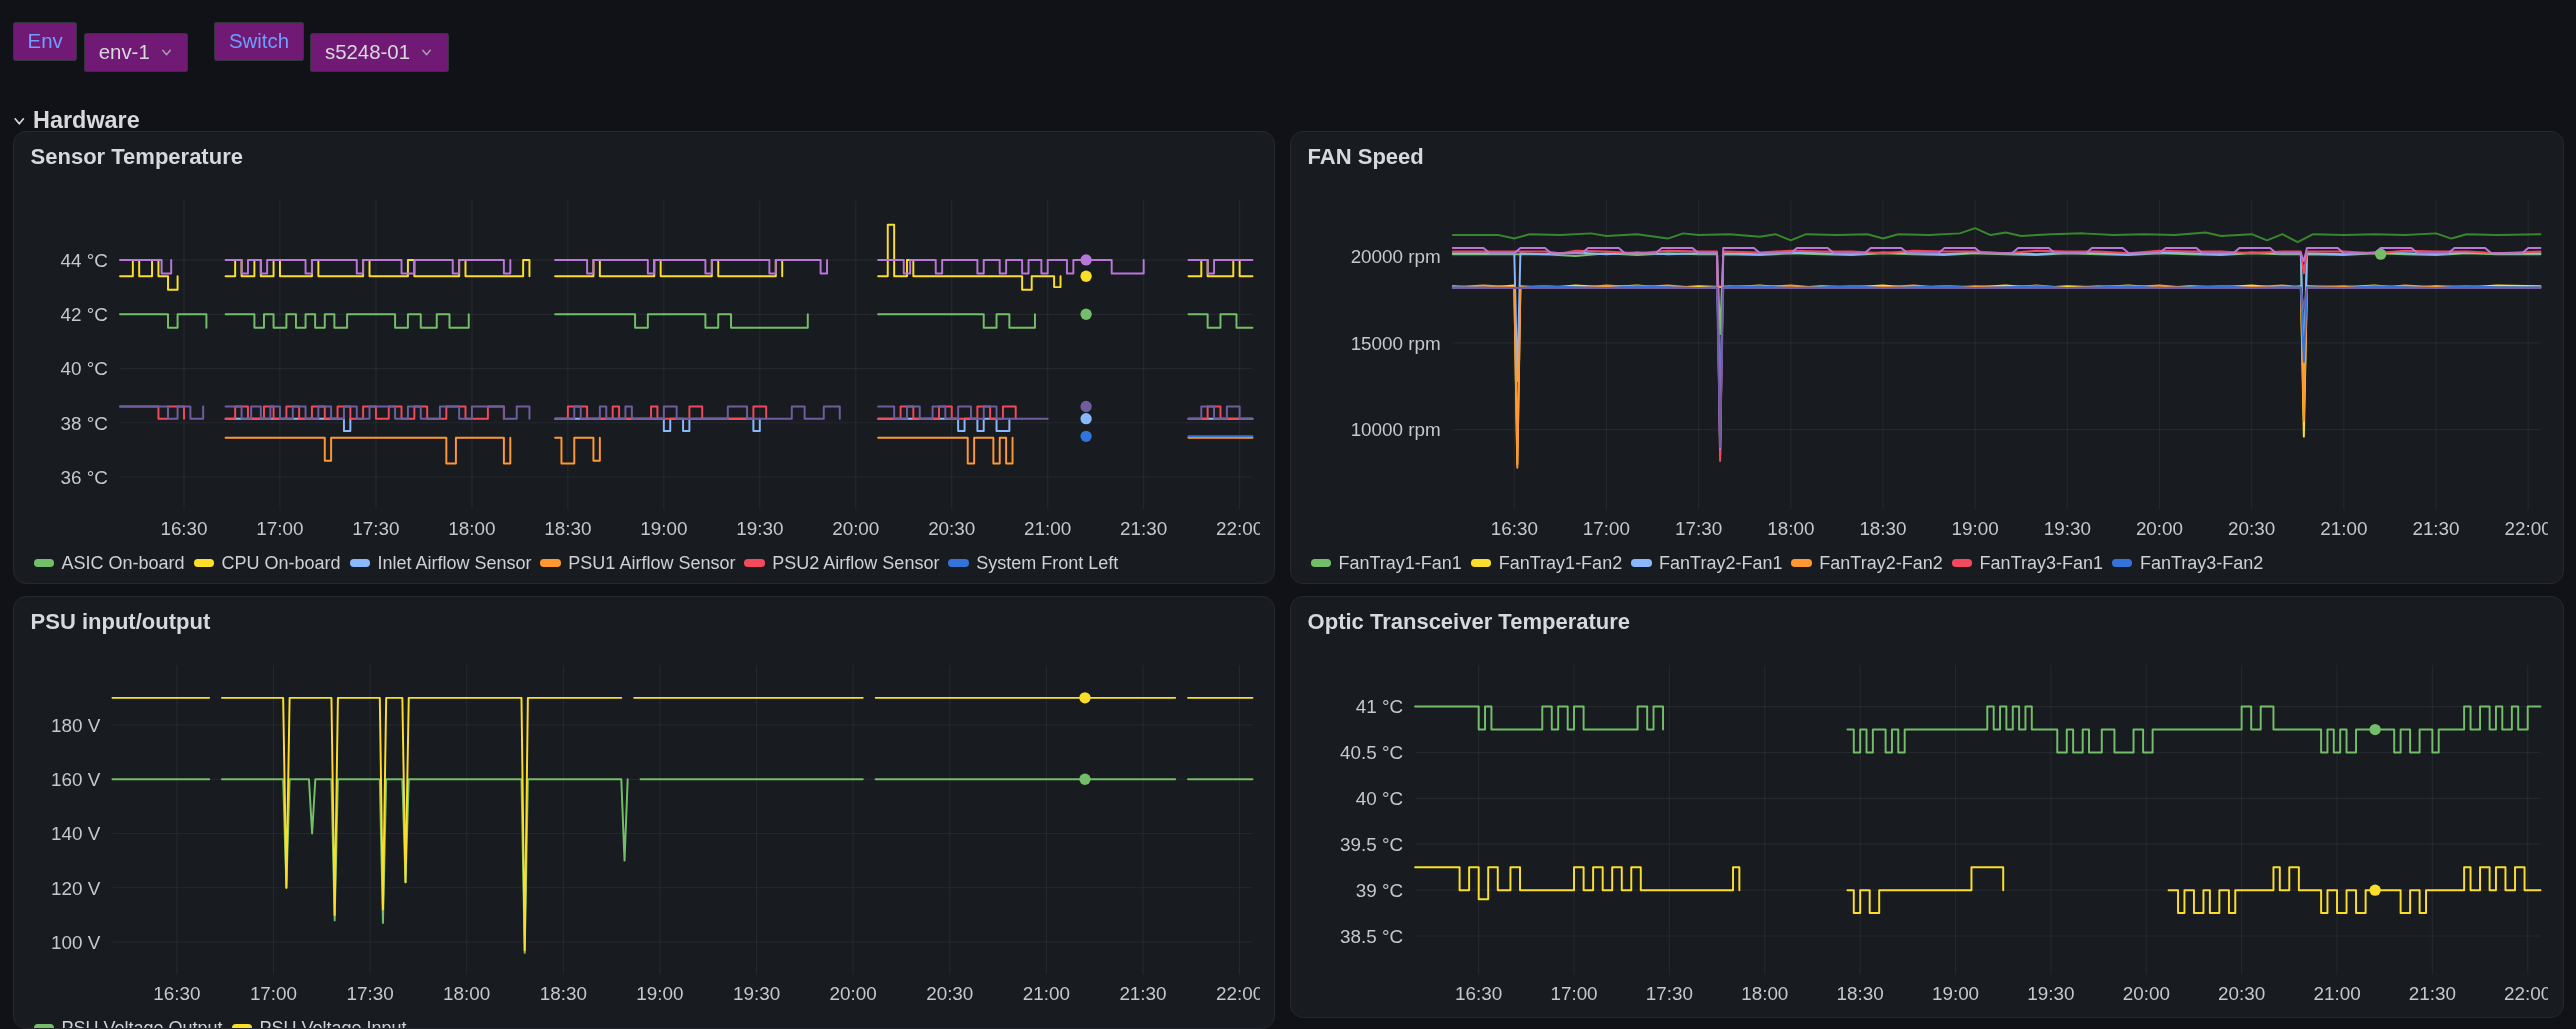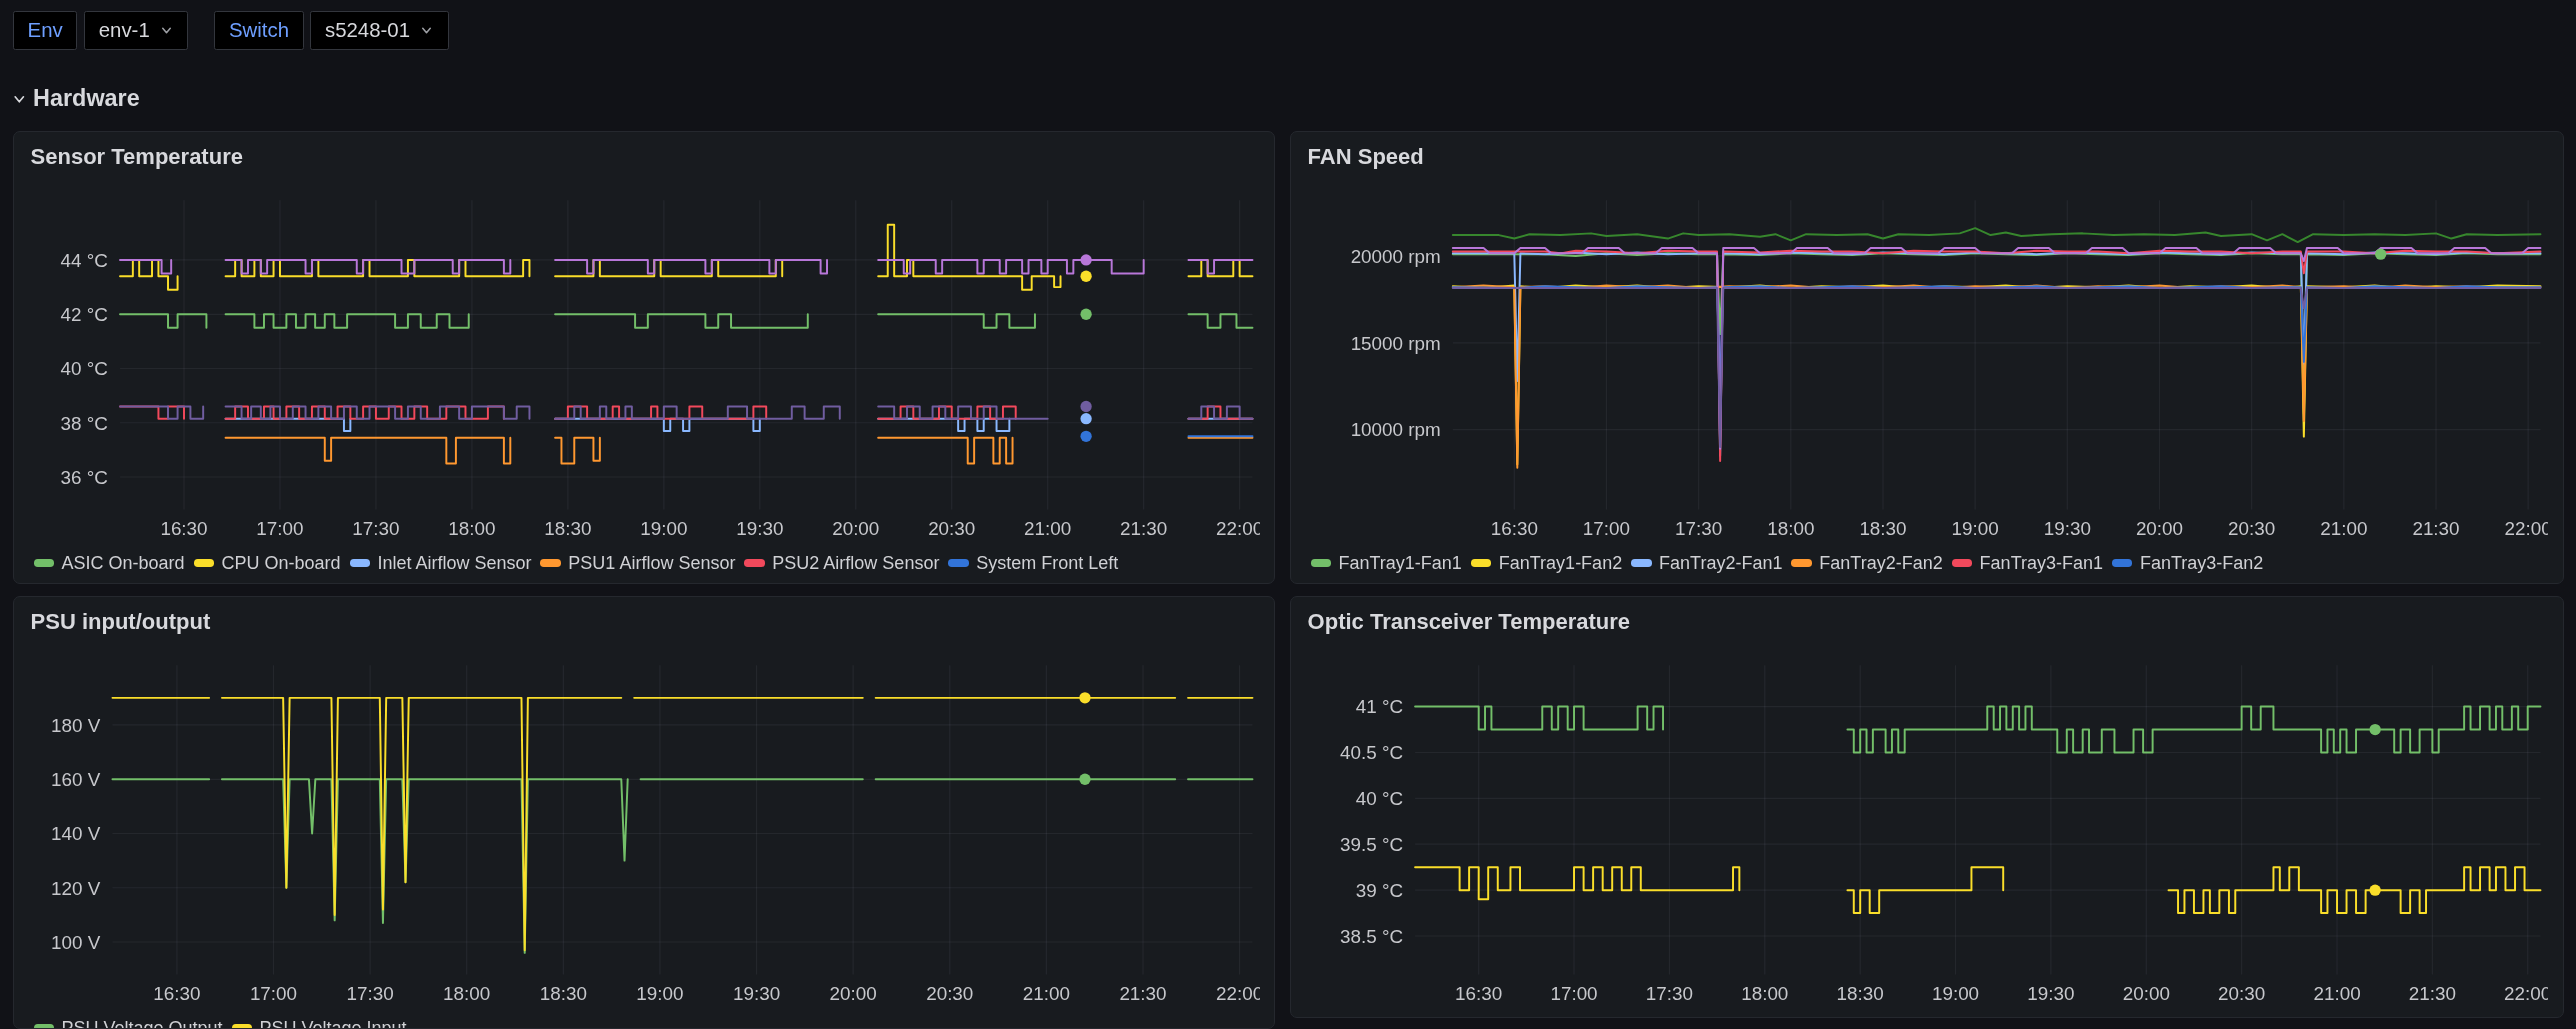--- a/index.html
+++ b/index.html
@@ -4,34 +4,34 @@
 <style>
   * { margin:0; padding:0; box-sizing:border-box; }
   html,body { width:2576px; height:1029px; overflow:hidden; background:#111217;
     font-family:"Liberation Sans", sans-serif; color:#ccccdc; }
   body { position:relative; }
 
   
   .topbar { display:flex; align-items:center; gap:26px; padding:10.6px 0 0 13px; }
   .filter-group { display:flex; align-items:center; gap:6.8px; }
   .chip { height:39px; display:flex; align-items:center; padding:0 13.6px;
-    background:#000000; border:0.8px solid #33363d; border-radius:2.3px;
+    background:#701a75; border:0.8px solid #33363d; border-radius:2.3px;
     font-size:20.4px; }
   .chip.label { color:#6e9fff; }
-  .chip.value { color:#d8d9dd; gap:9px; cursor:pointer; }
+  .chip.value { color:#d8d9dd; gap:9px; cursor:pointer;margin-top:22px; }
   .chev { width:15px; height:15px; display:inline-block; }
   .chev svg { display:block; }
 
   
   .section-header { display:flex; align-items:center; gap:7.5px; margin:35px 0 0 10.6px;
     font-size:23.4px; font-weight:700; color:#d8d9dd; cursor:pointer; width:max-content; }
 
   
   .panel { position:absolute; background:#181b1f; border:0.8px solid #25282e;
-    border-radius:7px; padding:12px 16.6px 7.5px 16.6px; overflow:hidden; }
+    border-radius:13px; padding:12px 16.6px 7.5px 16.6px; overflow:hidden; }
   #panel-0 { left:13px;   top:131px; width:1262px; height:453px; }
   #panel-1 { left:1290px; top:131px; width:1274px; height:453px; }
   #panel-2 { left:13px;   top:596px; width:1262px; height:433px; }
   #panel-3 { left:1290px; top:596px; width:1274px; height:422px; }
   .panel-title { font-size:22px; font-weight:600; color:#d8d9dd; line-height:26px;
     margin-bottom:18px; width:max-content; }
   .chart-svg { display:block; overflow:hidden; }
 
   .legend { margin-top:6px; padding-left:3px; }
   .legend-row { display:flex; align-items:center; flex-wrap:nowrap; height:28px; }

